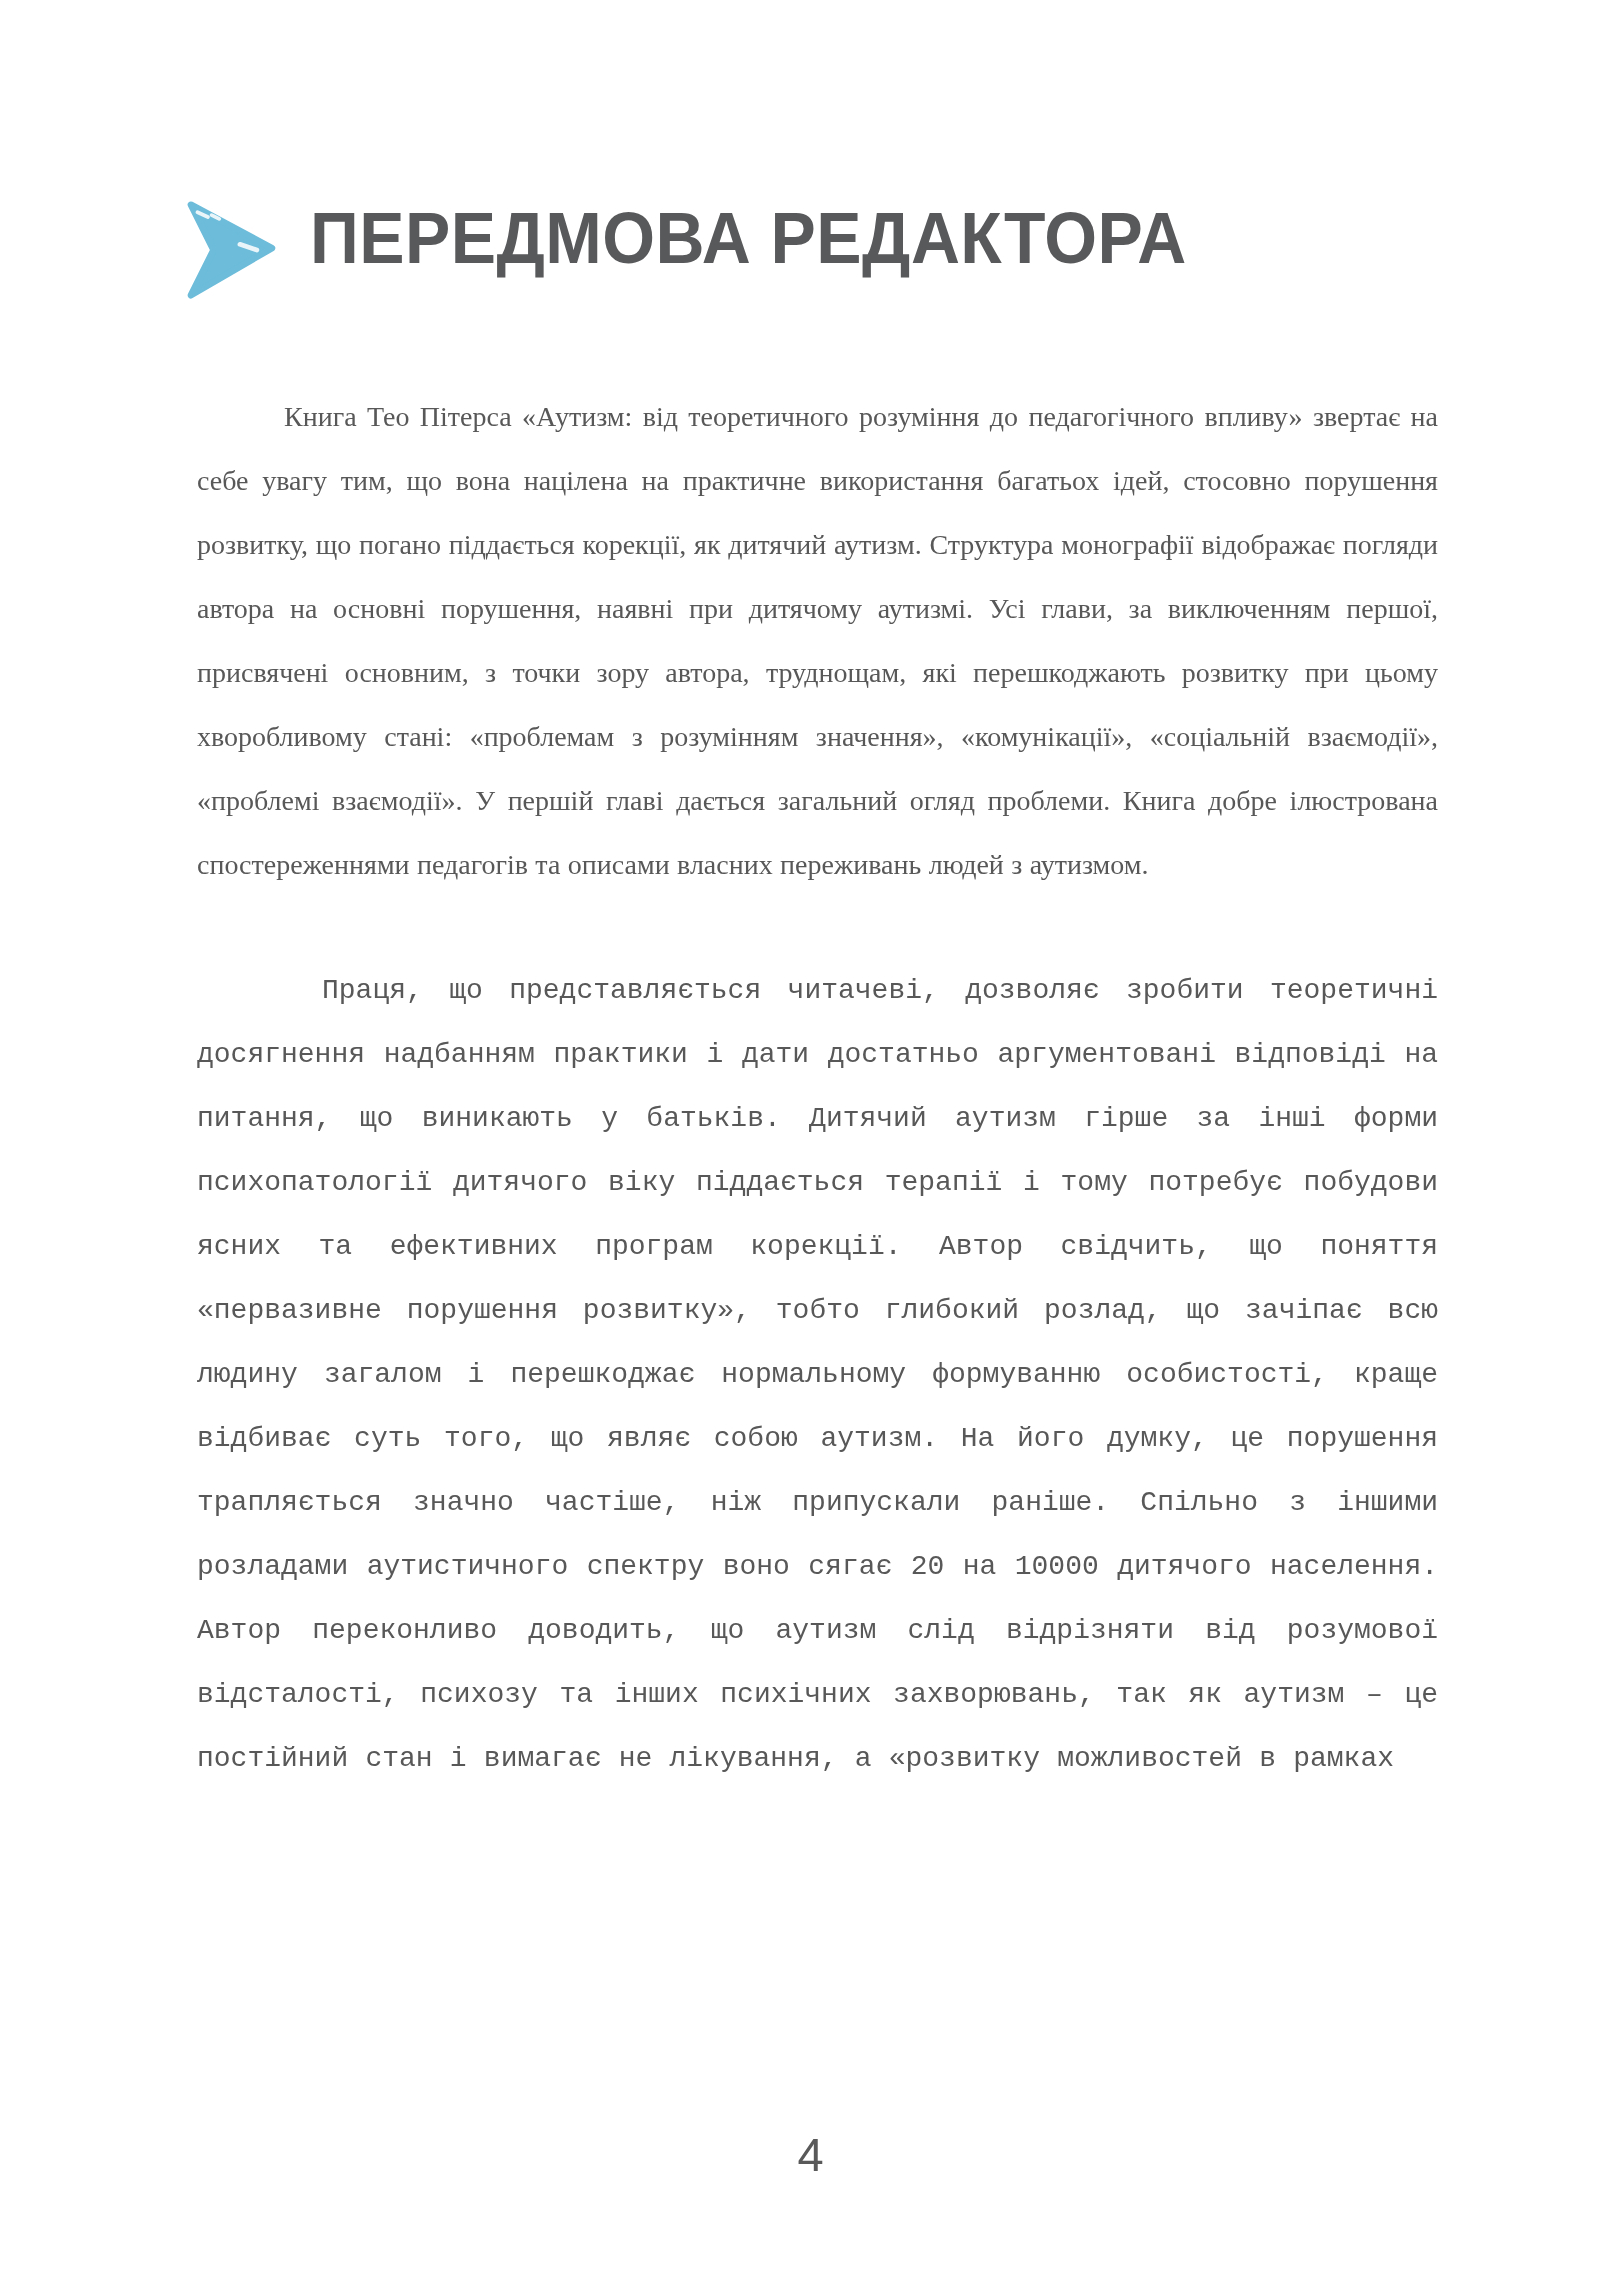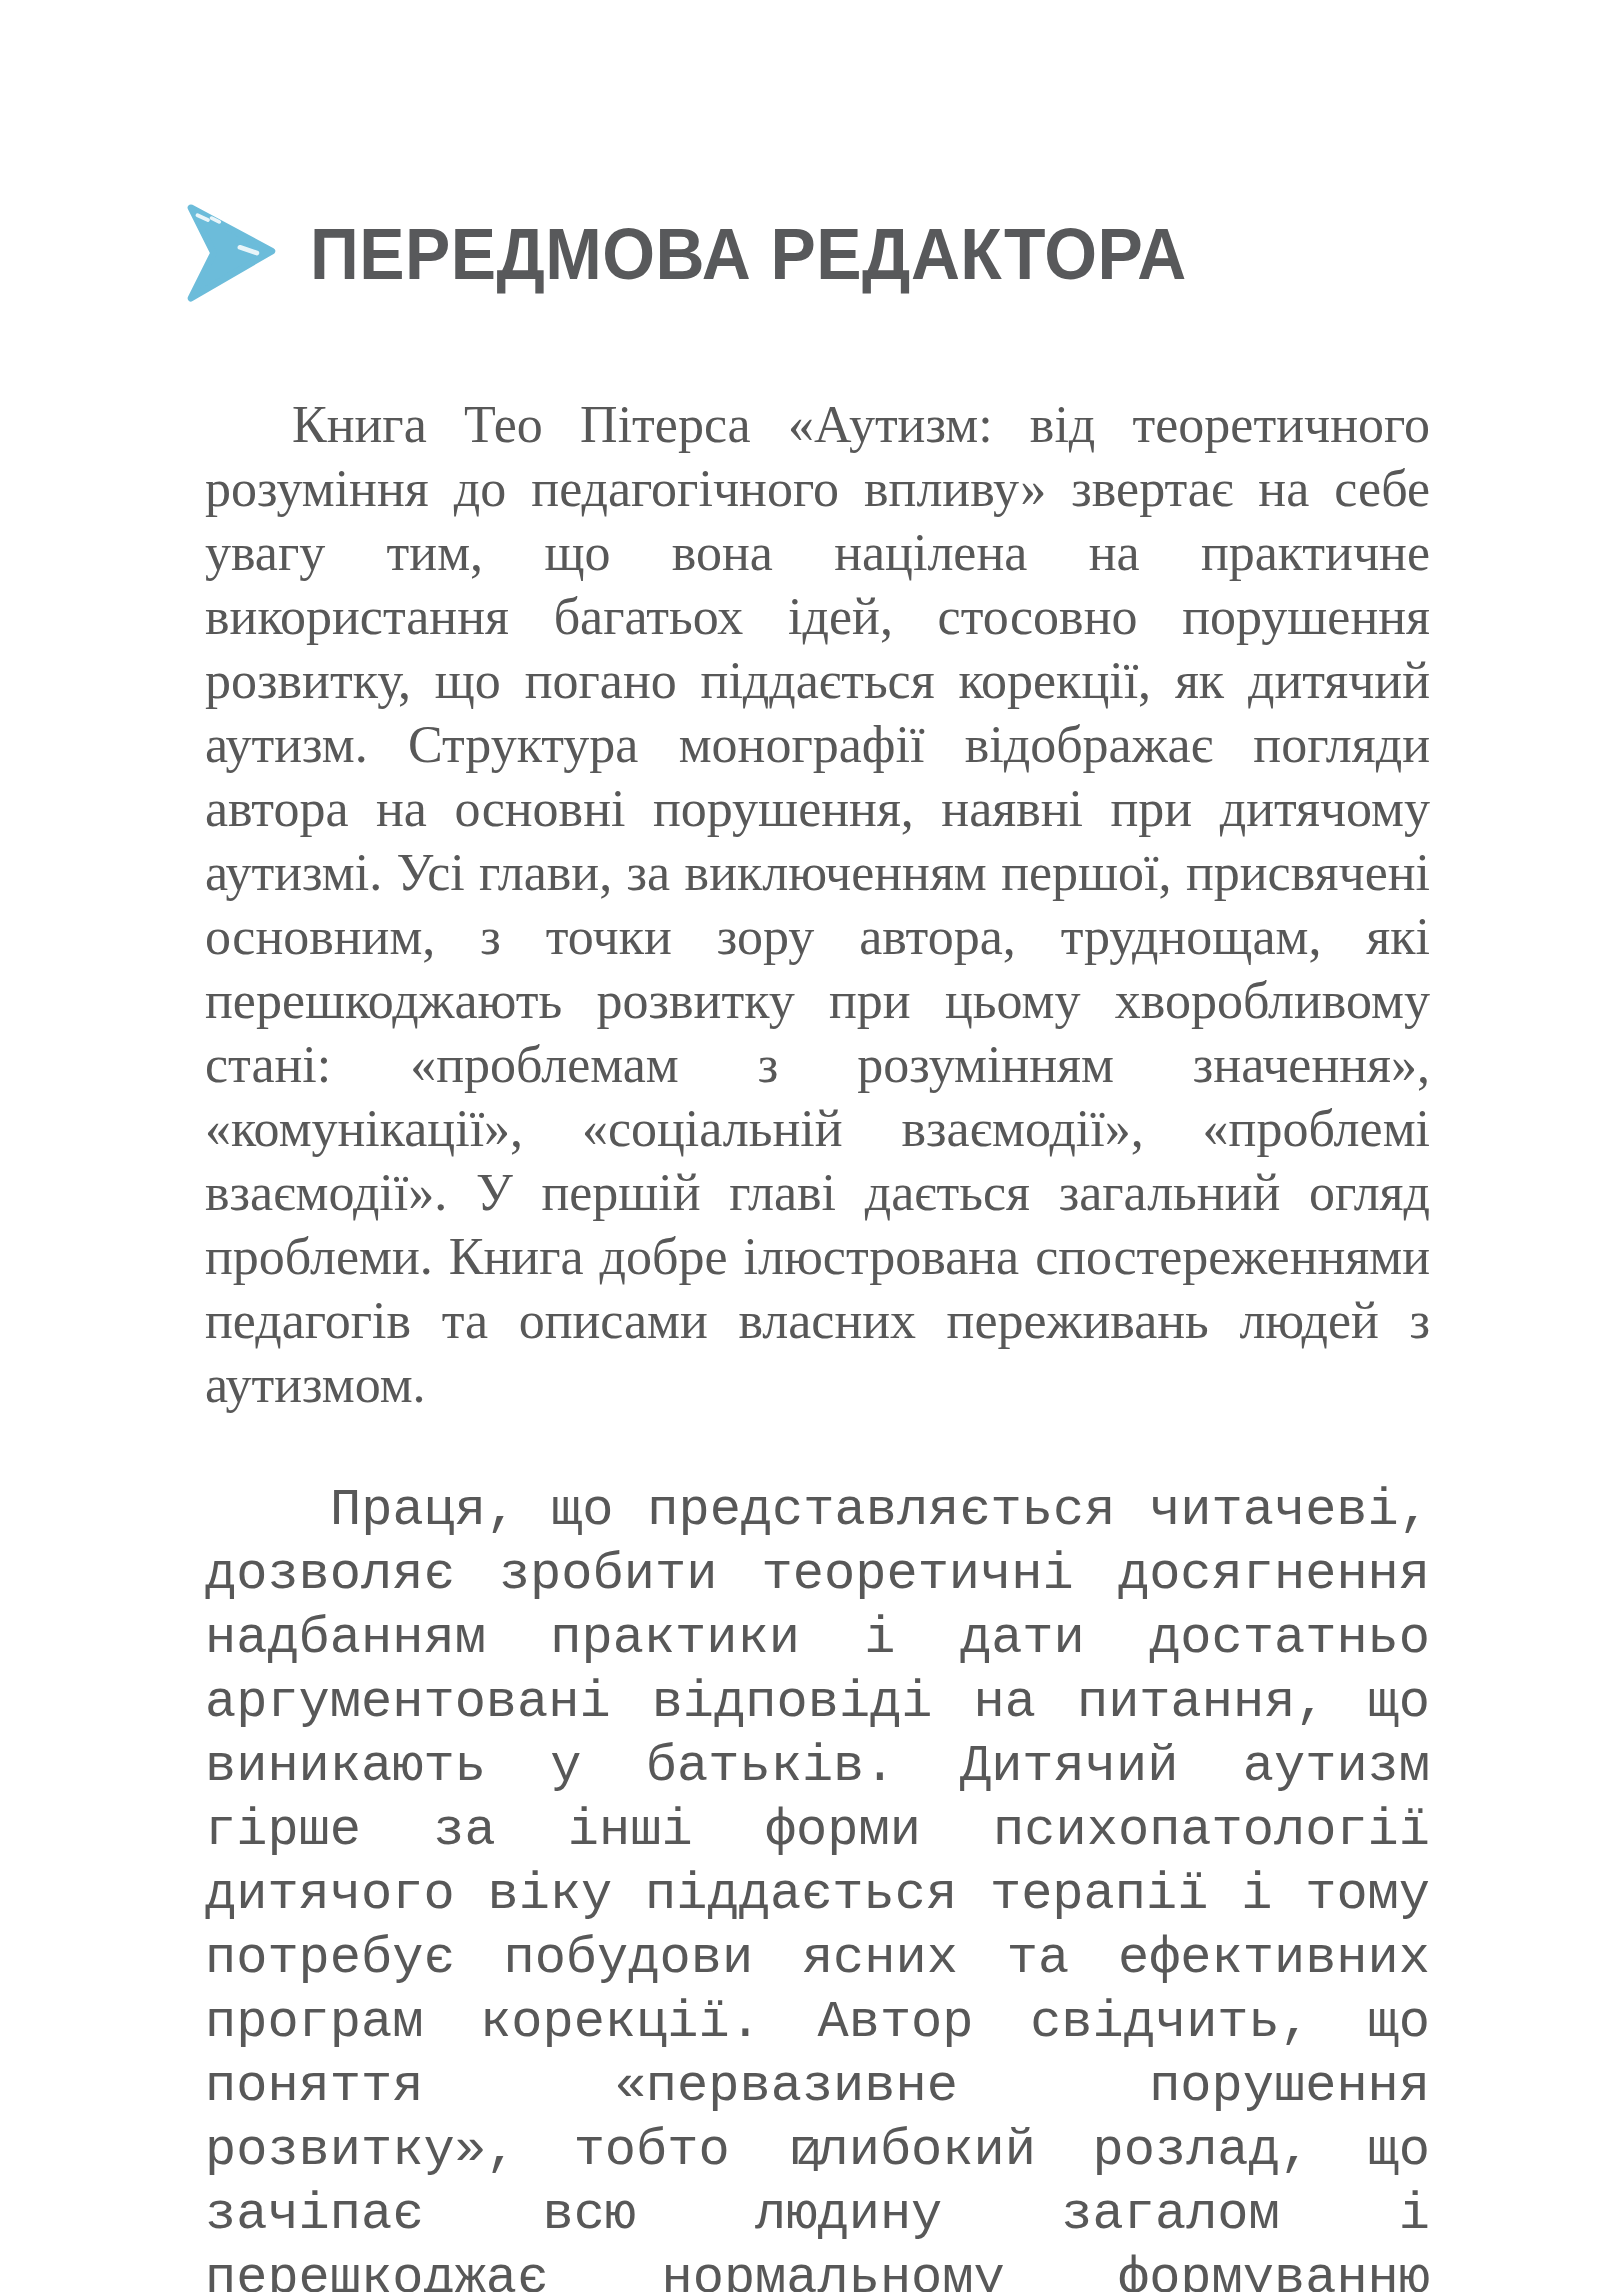--- a/index.html
+++ b/index.html
@@ -18,21 +18,20 @@
   }
 
   
   .chapter-header {
     position: absolute;
     left: 185px;
     top: 201px;
     width: 1268px;
     height: 104px;
     display: flex;
-    align-items: center;
     gap: 34px;
   }
   .chapter-marker {
     flex: 0 0 auto;
     width: 91px;
     height: 98px;
     display: block;
   }
   .chapter-title {
     font-family: "Liberation Sans", "DejaVu Sans", sans-serif;
@@ -49,23 +48,23 @@
   }
 
   
   .body-copy {
     position: absolute;
     left: 189px;
     top: 377px;
     width: 1257px;
   }
   .body-copy p {
-    margin: 16px;
+    margin: 8px;
     font-family: "Liberation Serif", "DejaVu Serif", serif;
-    font-size: 52px;
+    font-size: 28px;
     line-height: 64px;
     color: #585858;
     text-align: justify;
     text-justify: inter-word;
     -webkit-hyphens: manual;
     hyphens: manual;
     word-spacing: 0.4px;
   }
   .body-copy p.para-1 { text-indent: 87px; }
   .body-copy p.para-2 { text-indent: 125px; margin-top: 62px; font-family: Liberation Mono, monospace; }

